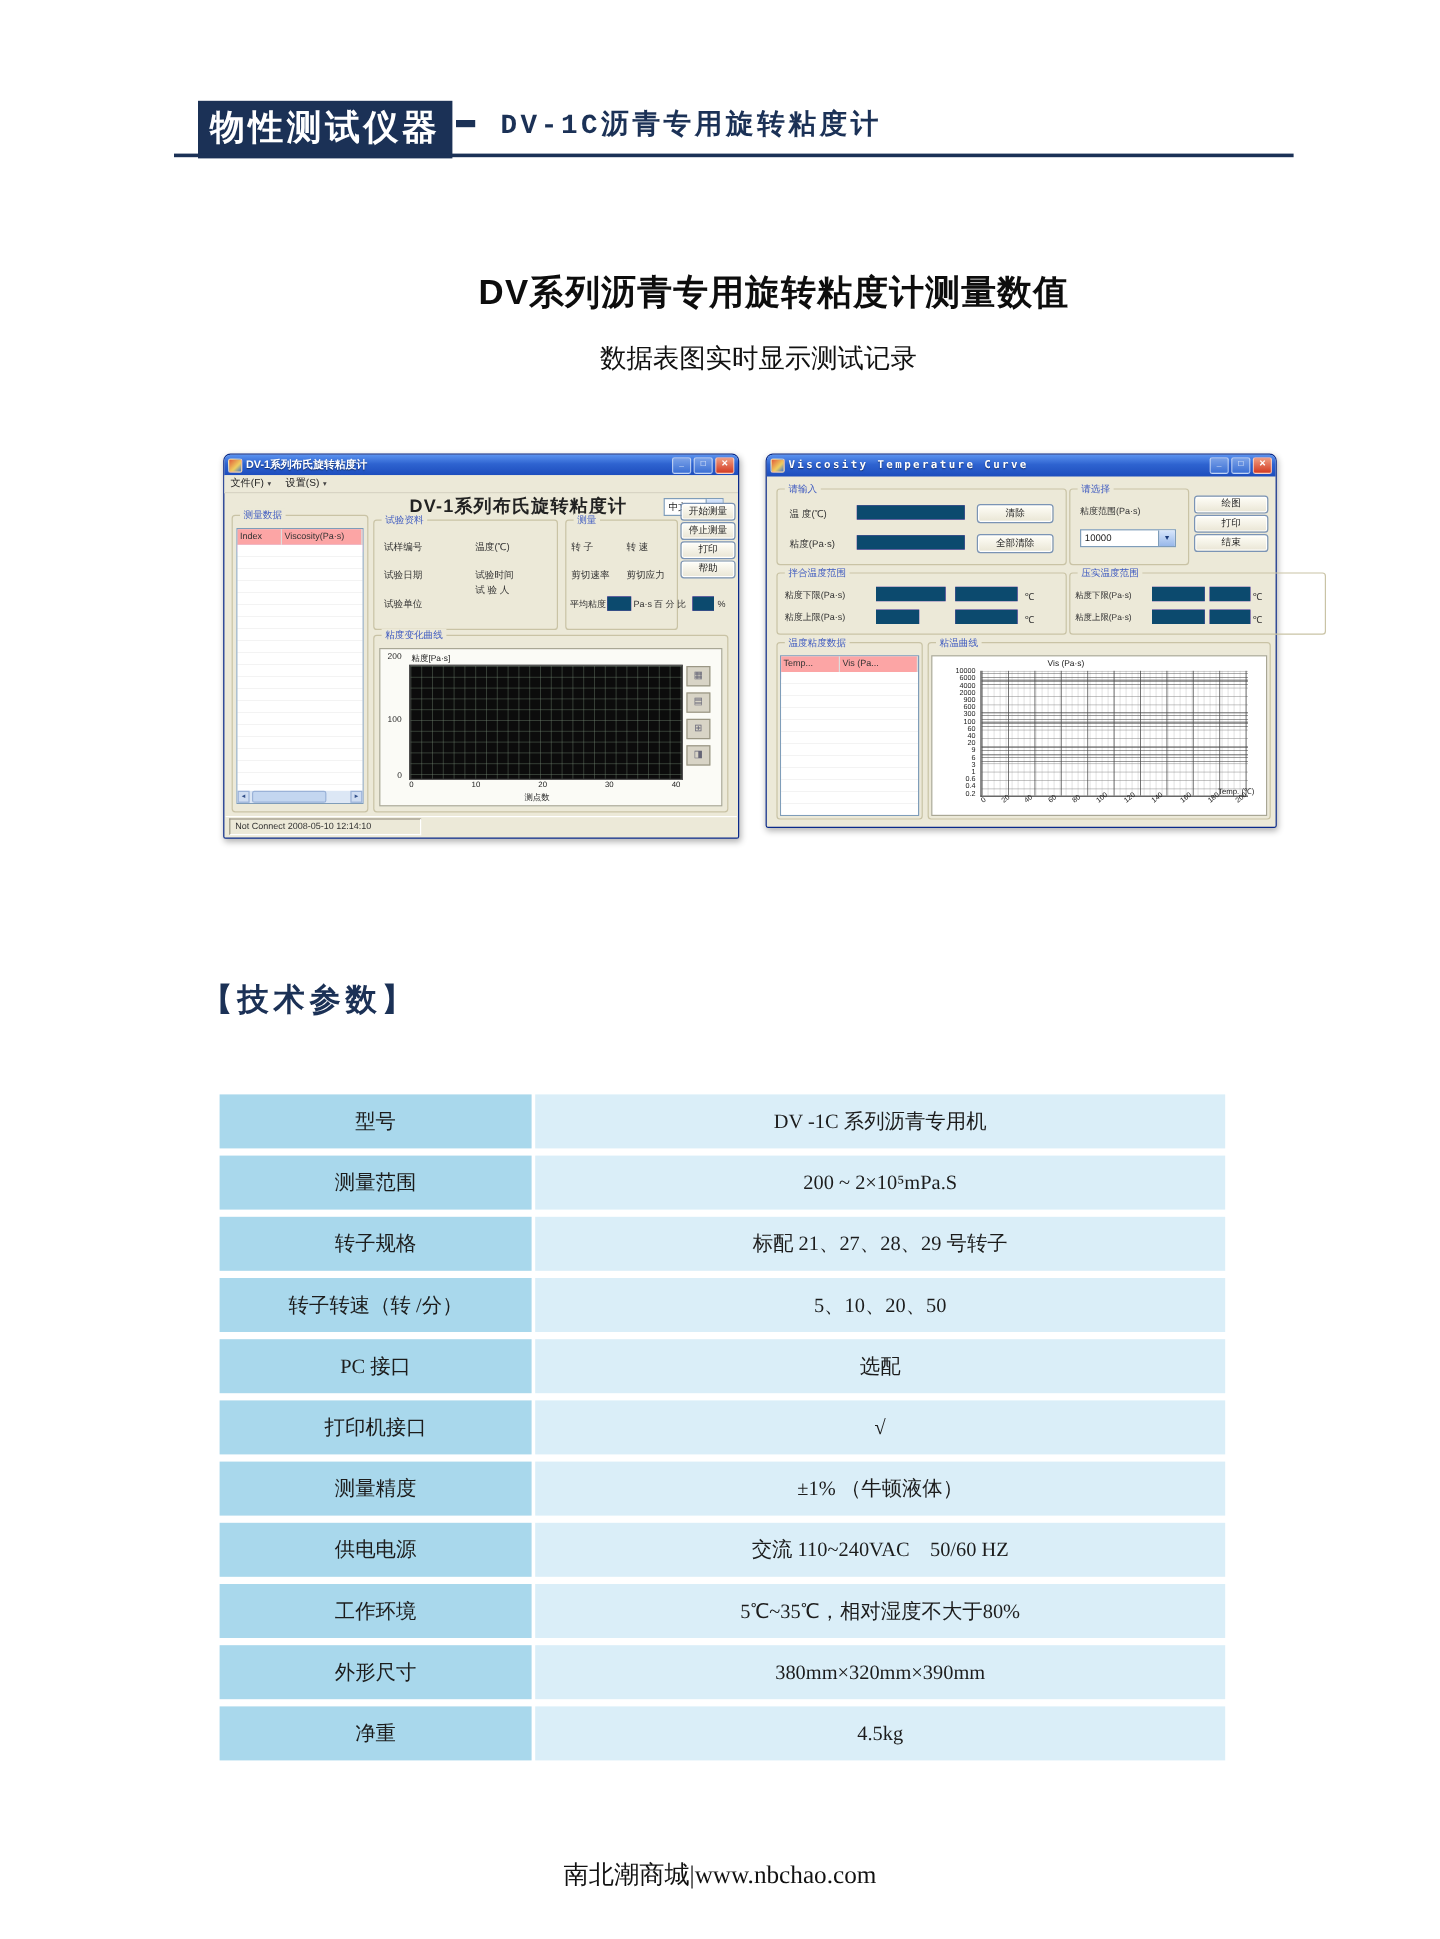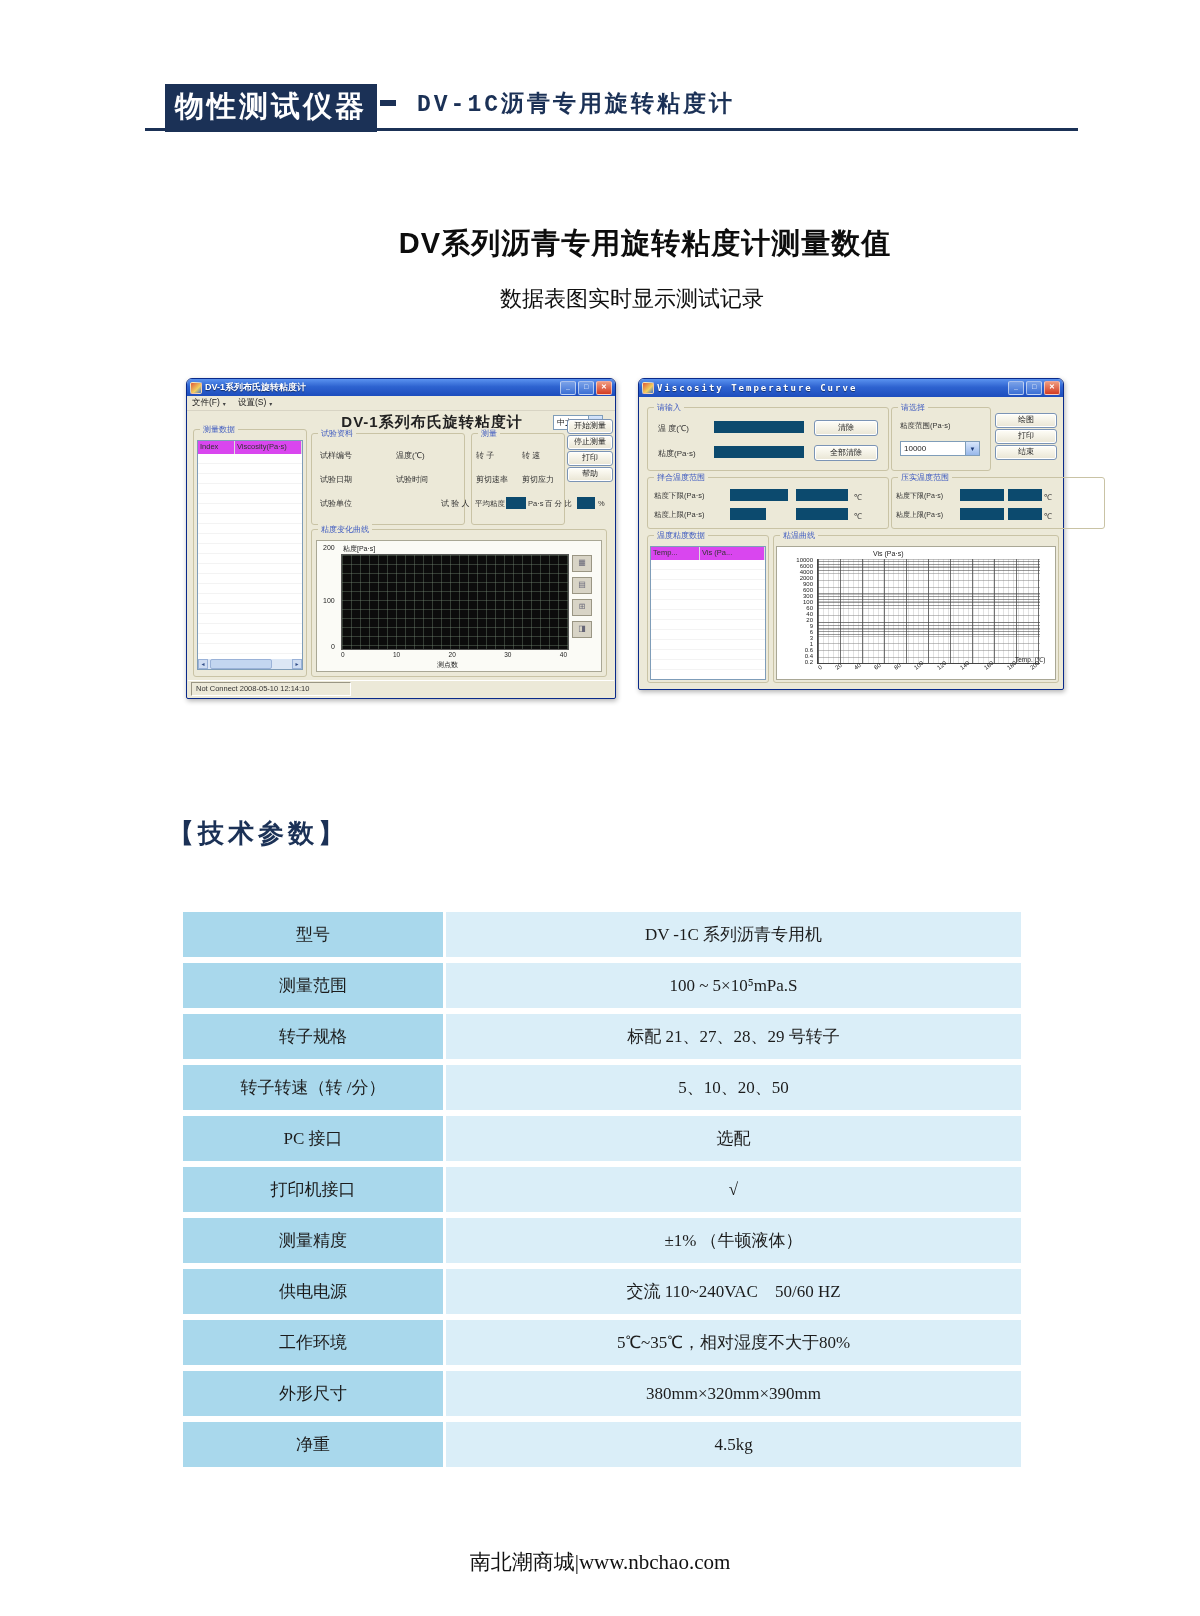--- a/index.html
+++ b/index.html
@@ -56,21 +56,21 @@
          border-radius:3px;font-size:8px;color:#222;text-align:center;cursor:default;
          box-shadow:inset 0 0 0 1px #fff;}
   .dd{position:absolute;background:#fff;border:1px solid #7f9db9;display:flex;align-items:center;
          font-size:8px;color:#222;box-sizing:border-box;}
   .dd-text{flex:1;padding-left:3px;white-space:nowrap;overflow:hidden;}
   .dd-arrow{width:13px;align-self:stretch;background:linear-gradient(#d8e6fb,#98b8ea);
          border-left:1px solid #7f9db9;font-size:6px;color:#1a3a7a;display:flex;
          align-items:center;justify-content:center;}
 
   .listbox{position:absolute;background:#fff;border:1px solid #7f9db9;}
-  .list-head{display:flex;height:13px;border-bottom:6px solid #c4b5fd;background:#d946ef;}
+  .list-head{display:flex;height:13px;border-bottom:6px solid #c4b5fd;background:#fca5a5;}
   .list-head span{font-size:7.5px;color:#333;padding:1px 2px;border-right:1px solid #ddd;
          white-space:nowrap;overflow:hidden;}
   .list-body{position:absolute;left:0;right:0;top:13px;bottom:10px;
          background:repeating-linear-gradient(to bottom,#fff 0 9px,#f3f3f3 9px 10px);}
   .hscroll{position:absolute;left:0;right:0;bottom:0;height:10px;background:#dce7f5;
          display:flex;align-items:center;}
   .harrow{width:10px;height:10px;background:#cfddf2;border:1px solid #9ab2d8;font-size:5px;
          color:#33508a;text-align:center;line-height:8px;box-sizing:border-box;}
   .hthumb{width:60px;height:8px;background:#c3d6f0;border:1px solid #9ab2d8;margin-left:2px;border-radius:2px;}
 
@@ -172,21 +172,21 @@
       </div>
     </div>
 
     <div class="grp" style="left:124px;top:54px;width:152px;height:90px;">
       <span class="grp-label">试验资料</span>
       <span class="flabel" style="left:8px;top:16px;">试样编号</span>
       <span class="flabel" style="left:84px;top:16px;">温度(℃)</span>
       <span class="flabel" style="left:8px;top:40px;">试验日期</span>
       <span class="flabel" style="left:84px;top:40px;">试验时间</span>
       <span class="flabel" style="left:8px;top:64px;">试验单位</span>
-      <span class="flabel" style="left:84px;top:64px;margin-left:45px;">试 验 人</span>
+      <span class="flabel" style="left:84px;top:52px;">试 验 人</span>
     </div>
 
     <div class="grp" style="left:284px;top:54px;width:92px;height:90px;">
       <span class="grp-label">测量</span>
       <span class="flabel" style="left:4px;top:16px;">转  子</span>
       <span class="flabel" style="left:50px;top:16px;">转  速</span>
       <span class="flabel" style="left:4px;top:40px;">剪切速率</span>
       <span class="flabel" style="left:50px;top:40px;">剪切应力</span>
     </div>
 
@@ -355,21 +355,21 @@
 
   <div class="spec-table">
 
       <div class="spec-row">
         <div class="spec-label">型号</div>
         <div class="spec-value">DV -1C 系列沥青专用机</div>
       </div>
 
       <div class="spec-row">
         <div class="spec-label">测量范围</div>
-        <div class="spec-value">100 ~ 5×10⁵mPa.S</div>
+        <div class="spec-value">200 ~ 2×10⁵mPa.S</div>
       </div>
 
       <div class="spec-row">
         <div class="spec-label">转子规格</div>
         <div class="spec-value">标配 21、27、28、29 号转子</div>
       </div>
 
       <div class="spec-row">
         <div class="spec-label">转子转速（转 /分）</div>
         <div class="spec-value">5、10、20、50</div>

